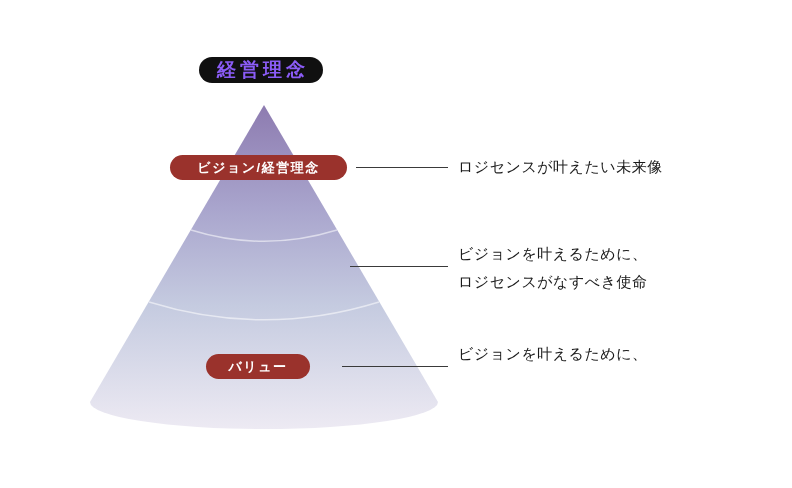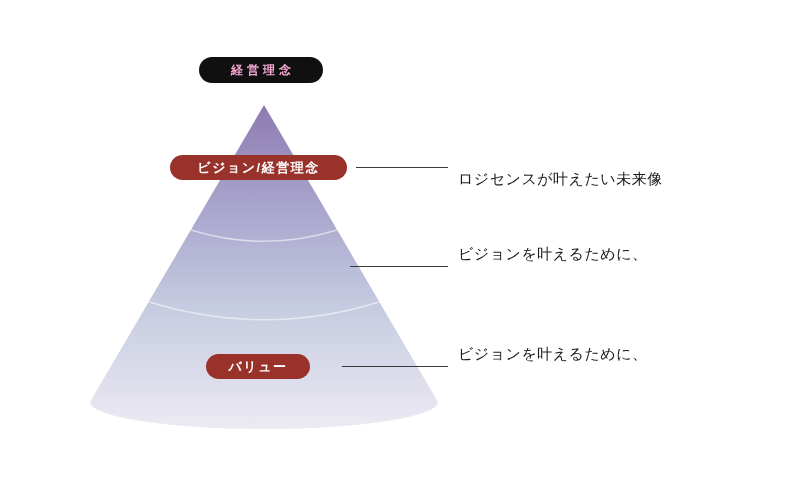--- a/index.html
+++ b/index.html
@@ -21,22 +21,22 @@
     top: 57px;
     width: 124px;
     height: 26px;
     background: #101010;
     border-radius: 14px;
     display: flex;
     align-items: center;
     justify-content: center;
   }
   .badge span {
-    color: #f9a8d4;
-    font-size: 12px;
+    color: #8b5cf6;
+    font-size: 19px;
     font-weight: bold;
     letter-spacing: 4px;
     text-indent: 4px;
     white-space: nowrap;
   }
   .cone {
     position: absolute;
     left: 86px;
     top: 102px;
     width: 360px;
@@ -70,21 +70,21 @@
   .desc {
     position: absolute;
     left: 458px;
     color: #1a1a1a;
     font-size: 15px;
     font-weight: 500;
     letter-spacing: 0.5px;
     line-height: 28px;
     white-space: nowrap;
   }
-  .desc-vision { top: 153px; margin-top: 12px; }
+  .desc-vision { top: 153px; }
   .desc-mission { top: 240px; }
   .desc-value { top: 340px; }
 </style>
 </head>
 <body>
 
 <div class="canvas">
 
   <div class="badge">
     <span>経営理念</span>
@@ -113,18 +113,19 @@
 
   <div class="connector connector-vision"></div>
   <div class="connector connector-mission"></div>
   <div class="connector connector-value"></div>
 
   <div class="desc desc-vision">
     <div>ロジセンスが叶えたい未来像</div>
   </div>
   <div class="desc desc-mission">
     <div>ビジョンを叶えるために、</div>
+    <div>ロジセンスがなすべき使命</div>
   </div>
   <div class="desc desc-value">
     <div>ビジョンを叶えるために、</div>
   </div>
 
 </div>
 
 </body></html>

